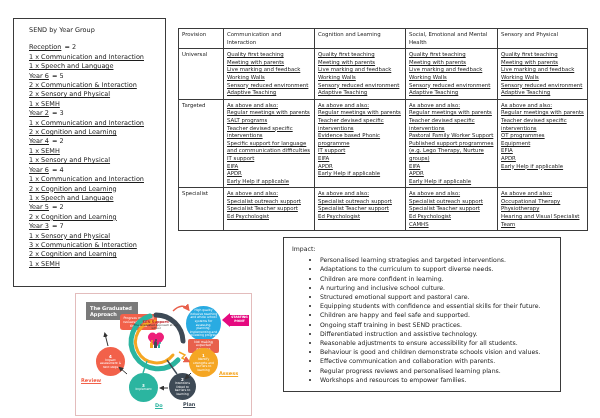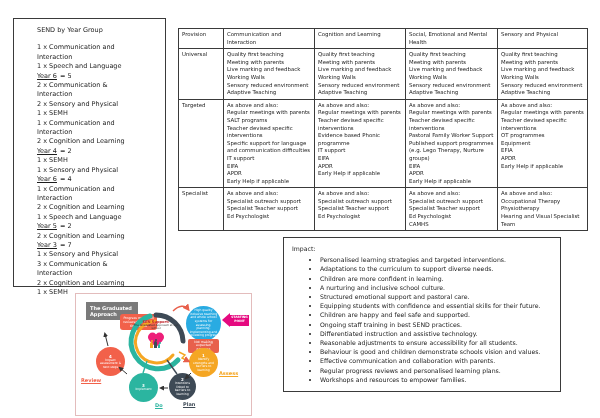--- a/index.html
+++ b/index.html
@@ -1,25 +1,25 @@
 <!DOCTYPE html>
 <html><head>
 <meta charset="utf-8">
 <style>
   html,body{margin:0;padding:0;}
   body{
     width:600px;height:418px;background:#ffffff;position:relative;
     font-family:"DejaVu Sans", sans-serif;color:#1c1c1c;overflow:hidden;
   }
-  .prelines{white-space:pre-line;}
+  .prelines{white-space:pre-line;text-decoration:underline;}
 
   
   #year-box{
     position:absolute;left:13px;top:18px;width:153px;height:269px;
-    border:1.5px solid #3a3a3a;box-sizing:border-box;padding:7px 23px;
+    border:1.5px solid #3a3a3a;box-sizing:border-box;padding:7px 15px;
     font-size:6.5px;line-height:9.4px;background:#fff;
   }
   #year-box .yg-title{margin-bottom:8px;}
   .yr{text-decoration:underline;}
   .cnt{margin-left:3px;}
 
   
   #provision-table{
     position:absolute;left:178px;top:28px;width:409px;
     border-collapse:collapse;table-layout:fixed;
@@ -115,30 +115,32 @@
 </style>
 </head>
 <body>
 
 <div class="page">
 
   <div id="year-box">
     <div class="yg-title">SEND by Year Group</div>
 
     <div>
+      <div><span class="yr">Reception</span><span class="cnt">= 2</span></div>
       <div class="prelines">1 x Communication and Interaction
 1 x Speech and Language</div>
     </div>
     <div>
       <div><span class="yr">Year 6</span><span class="cnt">= 5</span></div>
       <div class="prelines">2 x Communication &amp; Interaction
 2 x Sensory and Physical
 1 x SEMH</div>
     </div>
     <div>
+      <div><span class="yr">Year 2</span><span class="cnt">= 3</span></div>
       <div class="prelines">1 x Communication and Interaction
 2 x Cognition and Learning</div>
     </div>
     <div>
       <div><span class="yr">Year 4</span><span class="cnt">= 2</span></div>
       <div class="prelines">1 x SEMH
 1 x Sensory and Physical</div>
     </div>
     <div>
       <div><span class="yr">Year 6</span><span class="cnt">= 4</span></div>

